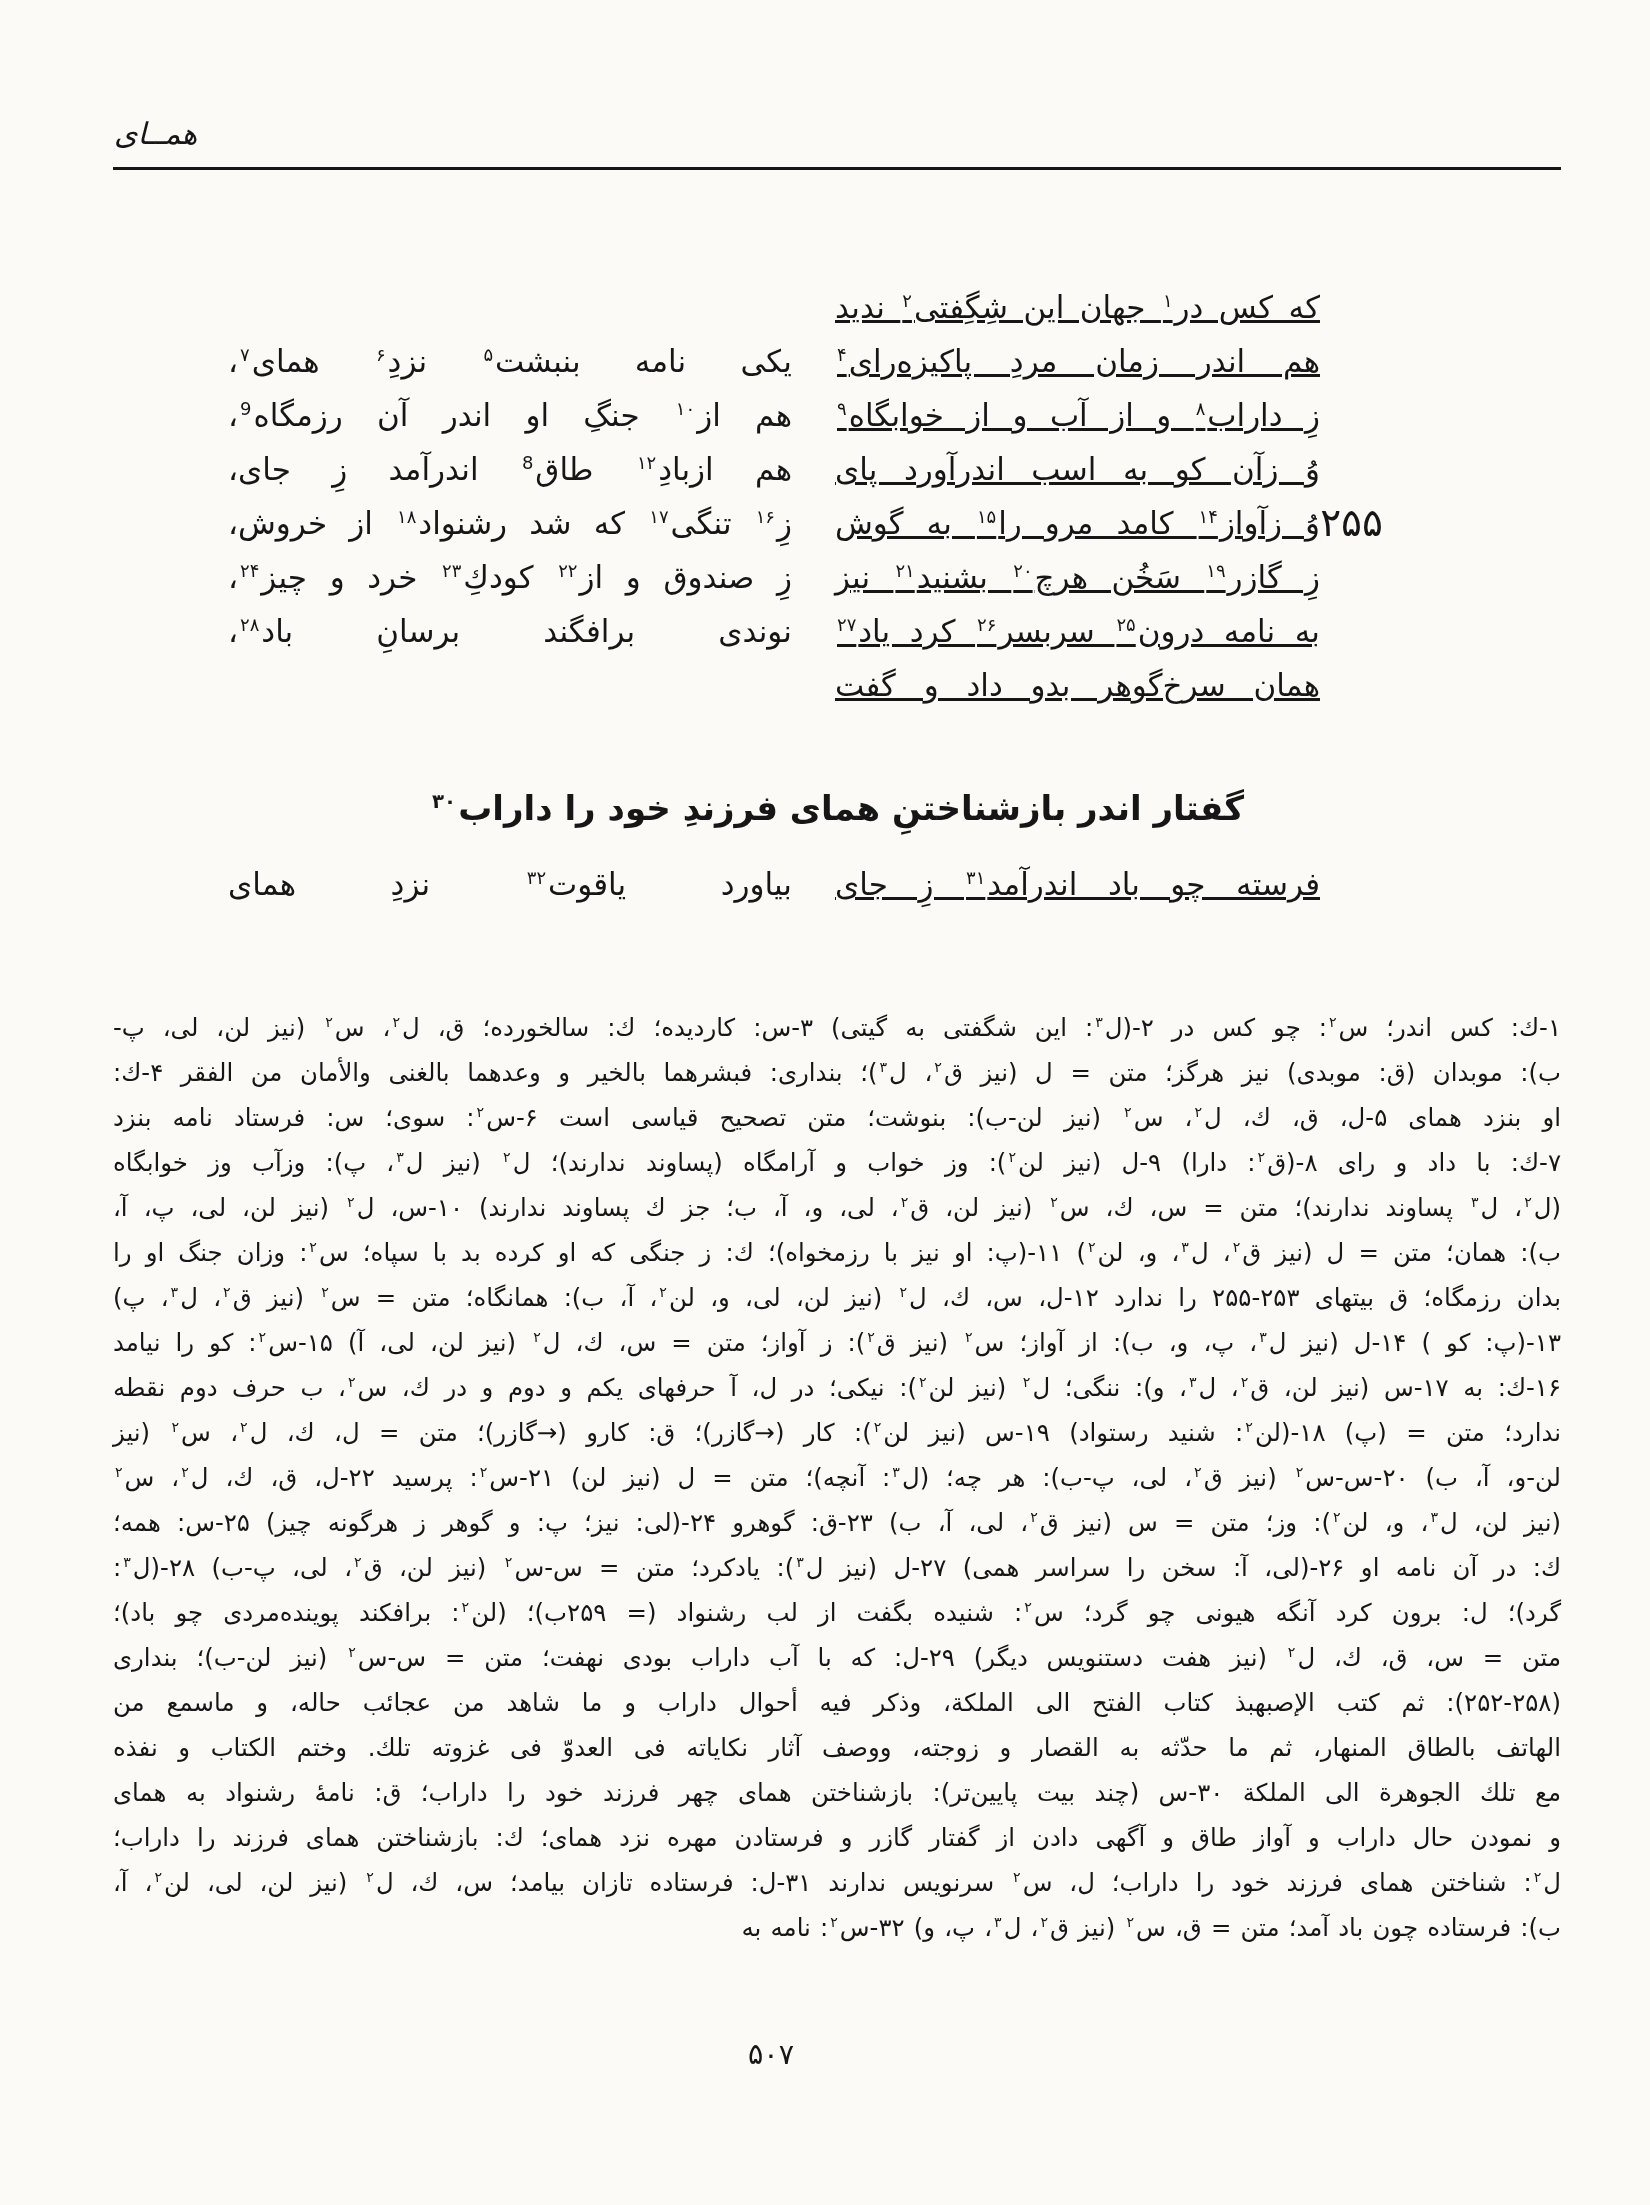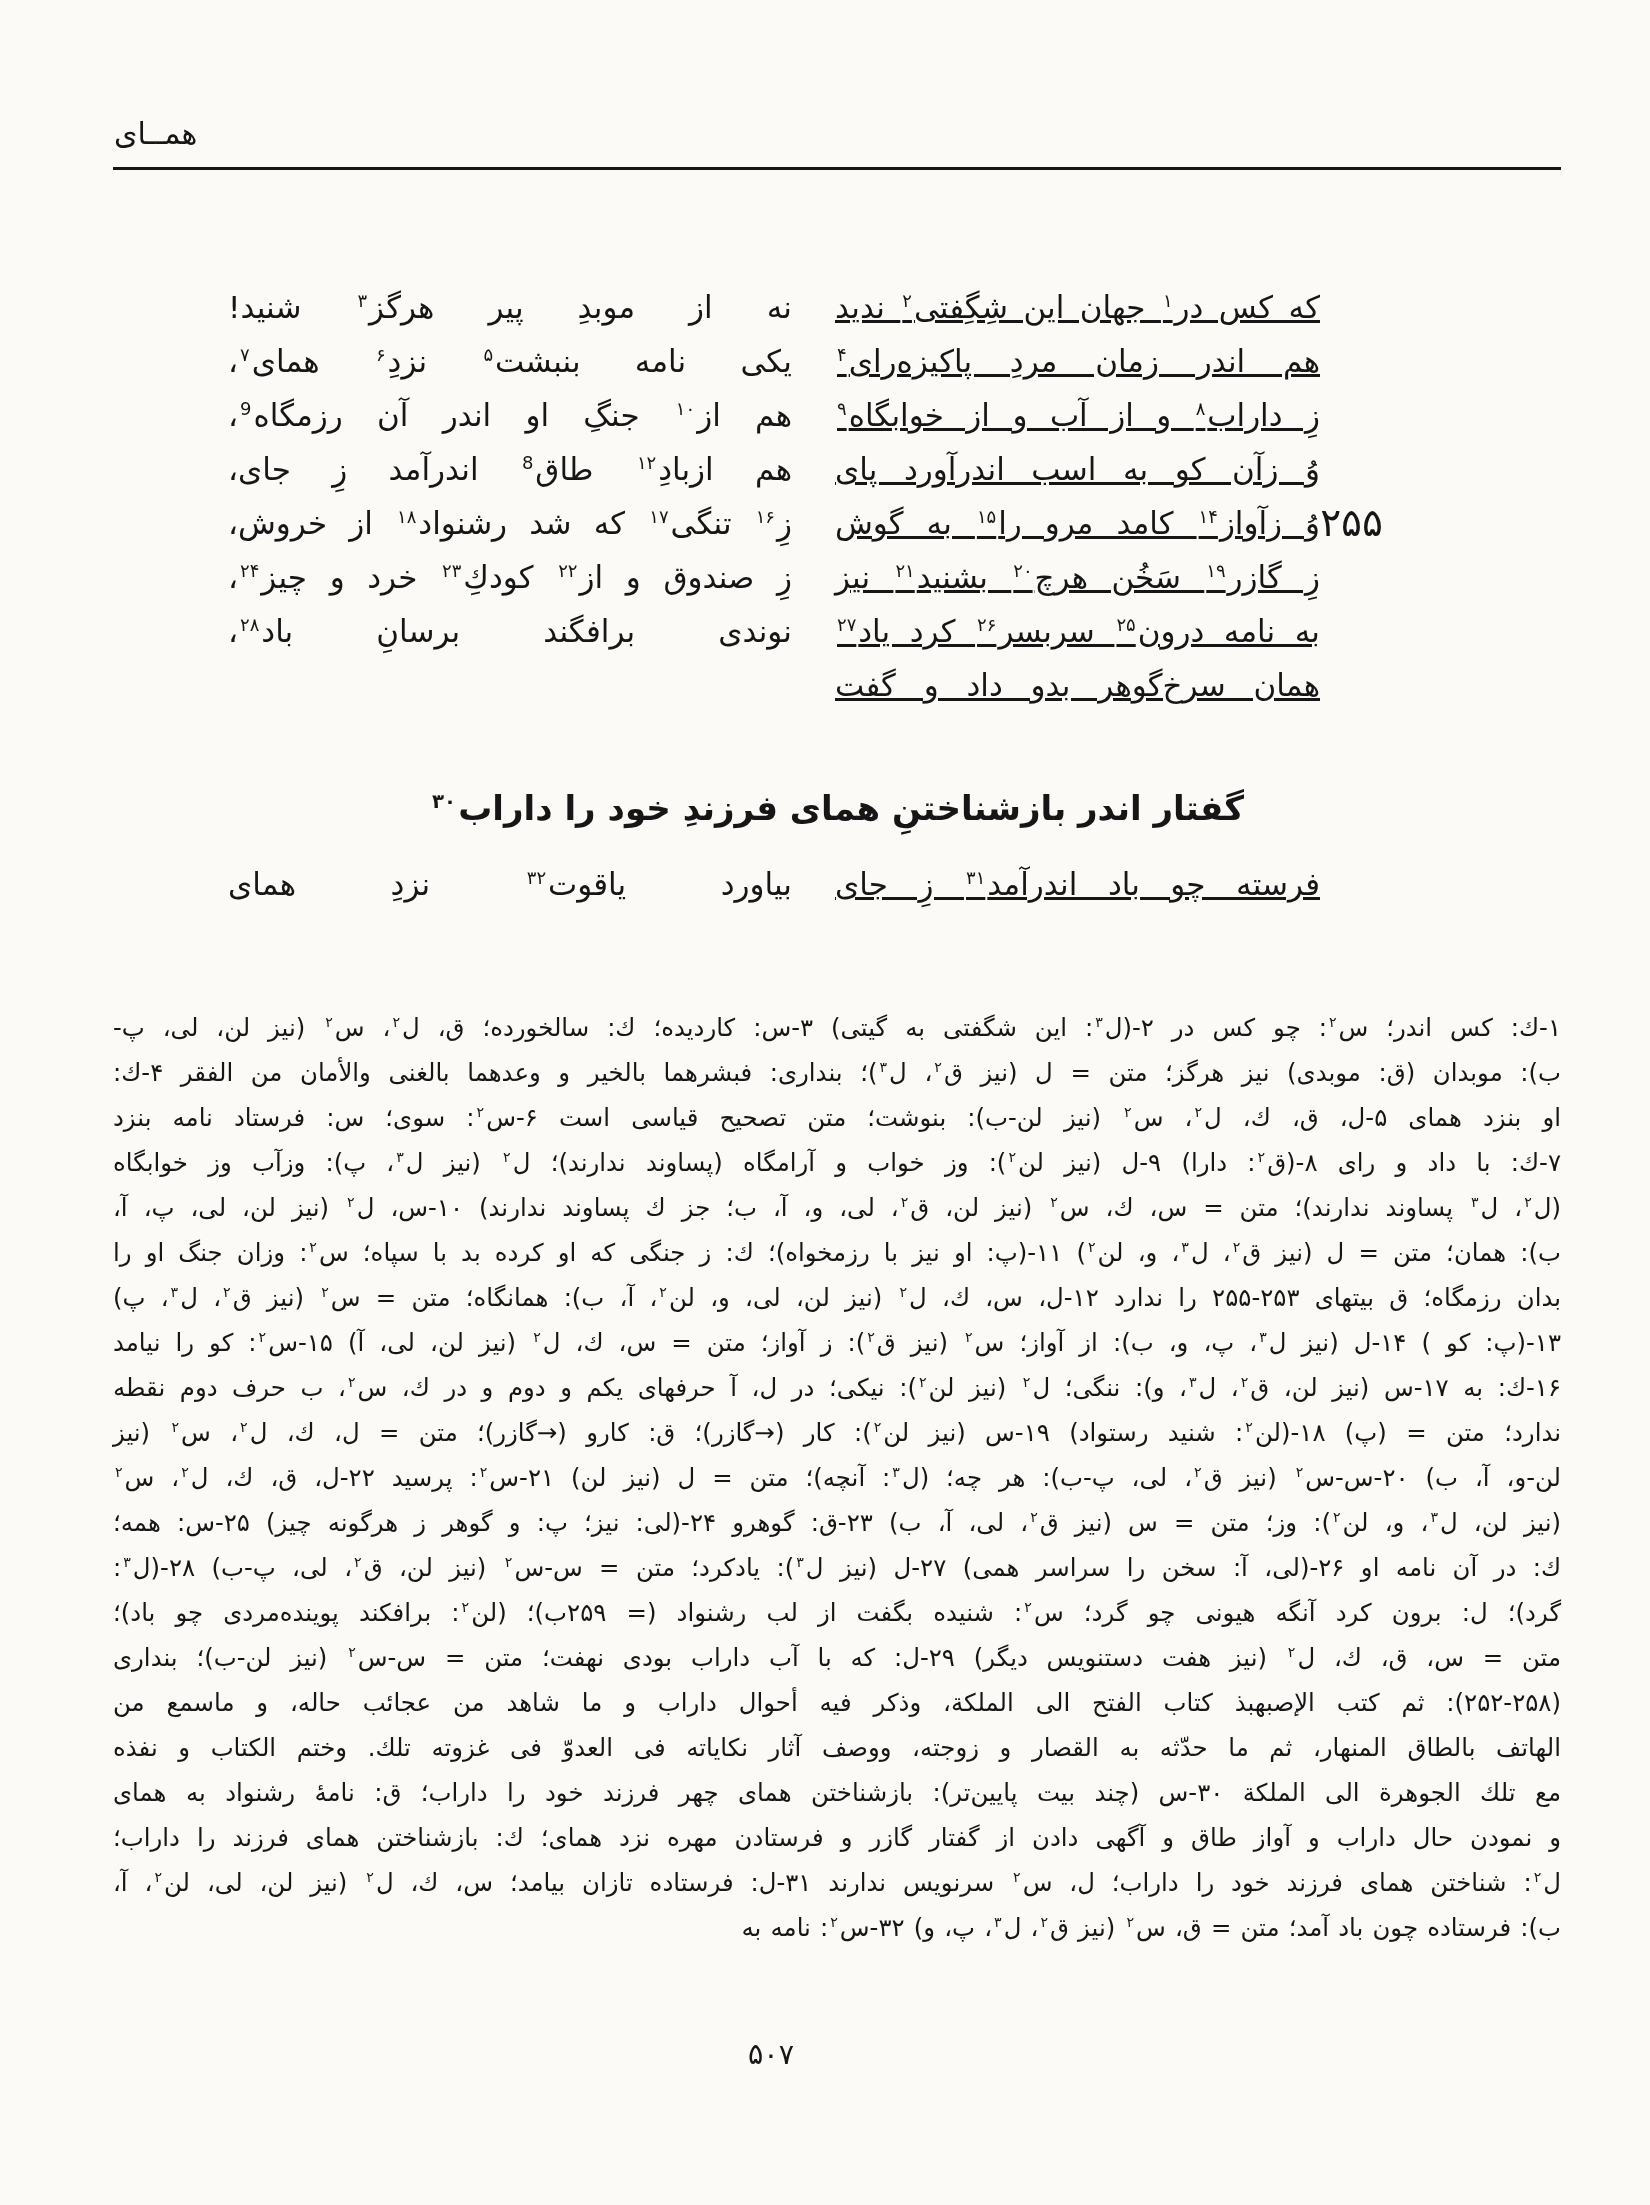--- a/index.html
+++ b/index.html
@@ -8,21 +8,21 @@
     width:1651px;height:2205px;
     margin:0 auto;
     background:var(--paper,#fbfaf7);
     color:var(--ink,#161616);
     font-family:"DejaVu Sans",sans-serif;
     direction:rtl;
     overflow:hidden;
   }
   .running-title{
     position:absolute;left:115px;top:113px;
-    font-size:30px;line-height:41px;direction:rtl;
+    font-size:30px;line-height:41px;direction:rtl;font-style:italic;
   }
   .header-rule{
     position:absolute;left:114px;top:167px;width:1448px;height:3.4px;
     background:var(--ink,#161616);
   }
   .poem{position:absolute;top:280px;left:0;right:0;}
   .bayt{position:relative;height:54px;}
   .hemi{
     position:absolute;top:0;height:54px;line-height:54px;
     font-size:31px;white-space:nowrap;
@@ -64,21 +64,20 @@
 <div class="page" style="--paper: #fbfaf7; --ink: #161616;">
 
   <div class="running-title">همــاى</div>
 
   <div class="header-rule"></div>
 
   <div class="poem">
       <div class="bayt">
     <span class="bayt-number"></span>
     <span class="hemi hemi-right">كه كس در<sup>۱</sup> جهان اين شِگِفتى<sup>۲</sup> نديد</span>
-    <span class="hemi hemi-left">نه از موبدِ پير هرگز<sup>۳</sup> شنيد!</span>
   </div>
       <div class="bayt">
     <span class="bayt-number"></span>
     <span class="hemi hemi-right">هم اندر زمان مردِ پاكيزه‌راى<sup>۴</sup></span>
     <span class="hemi hemi-left">يكى نامه بنبشت<sup>۵</sup> نزدِ<sup>۶</sup> هماى<sup>۷</sup>،</span>
   </div>
       <div class="bayt">
     <span class="bayt-number"></span>
     <span class="hemi hemi-right">زِ داراب<sup>۸</sup> و از آب و از خوابگاه<sup>۹</sup></span>
     <span class="hemi hemi-left">هم از<sup>۱۰</sup> جنگِ او اندر آن رزمگاه<sup>9</sup>،</span>

